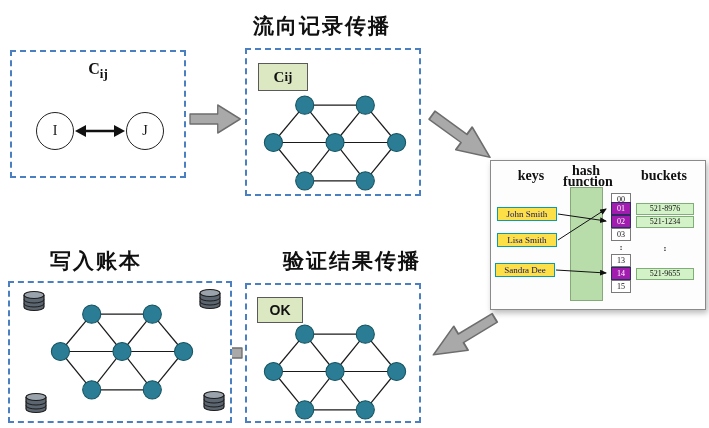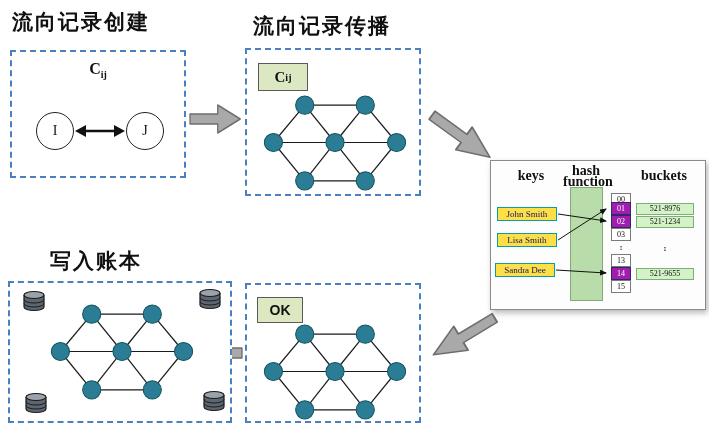--- a/index.html
+++ b/index.html
@@ -7,21 +7,21 @@
   body{font-family:"Liberation Sans",sans-serif}
   #canvas{position:relative;width:709px;height:428px;background:#fff;overflow:hidden}
 
   .title{position:absolute;font-weight:700;font-size:21px;color:#101010;letter-spacing:2px;white-space:nowrap}
 
   .dashed-box{position:absolute;border:2px dashed #4a7fc1;background:#fff}
 
   
   #cij-label{position:absolute;left:0;top:8px;width:100%;text-align:center;
     font-family:"Liberation Serif",serif;font-weight:700;font-size:16px;color:#111}
-  #cij-label sub,.badge sub{font-size:10px}
+  #cij-label sub,.badge sub{font-size:13px}
   .circle{position:absolute;width:38px;height:38px;border:1.5px solid #222;border-radius:50%;
     background:#fff;display:flex;align-items:center;justify-content:center;
     font-family:"Liberation Serif",serif;font-size:14px;color:#111}
   #circ-i{left:24px;top:60px}
   #circ-j{left:114px;top:60px}
   #dbl-arrow{position:absolute;left:62px;top:69px}
 
   .badge{position:absolute;background:#dce8c2;border:1px solid #5a5a5a;
     display:flex;align-items:center;justify-content:center;font-weight:700;
     font-family:"Liberation Serif",serif;font-size:15px;color:#111}
@@ -69,21 +69,20 @@
   #db-tl{left:10px;top:6px}
   #db-tr{left:186px;top:4px}
   #db-bl{left:12px;top:108px}
   #db-br{left:190px;top:106px}
 </style>
 </head>
 <body>
 
 <div id="canvas">
 
-  <div class="title" style="left:12px;top:8px">流向记录创建</div>
   <div class="dashed-box" style="left:10px;top:50px;width:176px;height:128px">
     <div id="cij-label"><span>C</span><sub>ij</sub></div>
     <div class="circle" id="circ-i">
         <span>I</span>
       </div>
     <div class="circle" id="circ-j">
         <span>J</span>
       </div>
     <svg id="dbl-arrow" width="52" height="20">
       <line x1="9" y1="10" x2="43" y2="10" stroke="#111" stroke-width="2.6"></line>
@@ -191,20 +190,21 @@
       <line x1="65" y1="109" x2="115" y2="112" stroke="#111" stroke-width="1" marker-end="url(#ah)"></line>
     </svg>
   </div>
 
   <div class="block-arrow" id="arrow-3">
     <svg width="74" height="30" viewBox="0 0 60 30" preserveAspectRatio="none">
       <polygon points="0,10 32,10 32,1 58,15 32,29 32,20 0,20" fill="#a9a9a9" stroke="#6d6d6d" stroke-width="1.5" stroke-linejoin="round"></polygon>
     </svg>
   </div>
 
+  <div class="title" style="left:283px;top:247px">验证结果传播</div>
   <div class="dashed-box" style="left:245px;top:283px;width:176px;height:140px">
     <div class="badge" id="badge-ok">OK</div>
     <div class="network-slot" style="left:12px;top:34px">
   <svg width="152" height="106" viewBox="0 0 150 105">
     <g stroke="#1a1a1a" stroke-width="1.2">
       <line x1="45" y1="15" x2="105" y2="15"></line>
       <line x1="105" y1="15" x2="136" y2="52"></line>
       <line x1="136" y1="52" x2="105" y2="90"></line>
       <line x1="105" y1="90" x2="45" y2="90"></line>
       <line x1="45" y1="90" x2="14" y2="52"></line>

